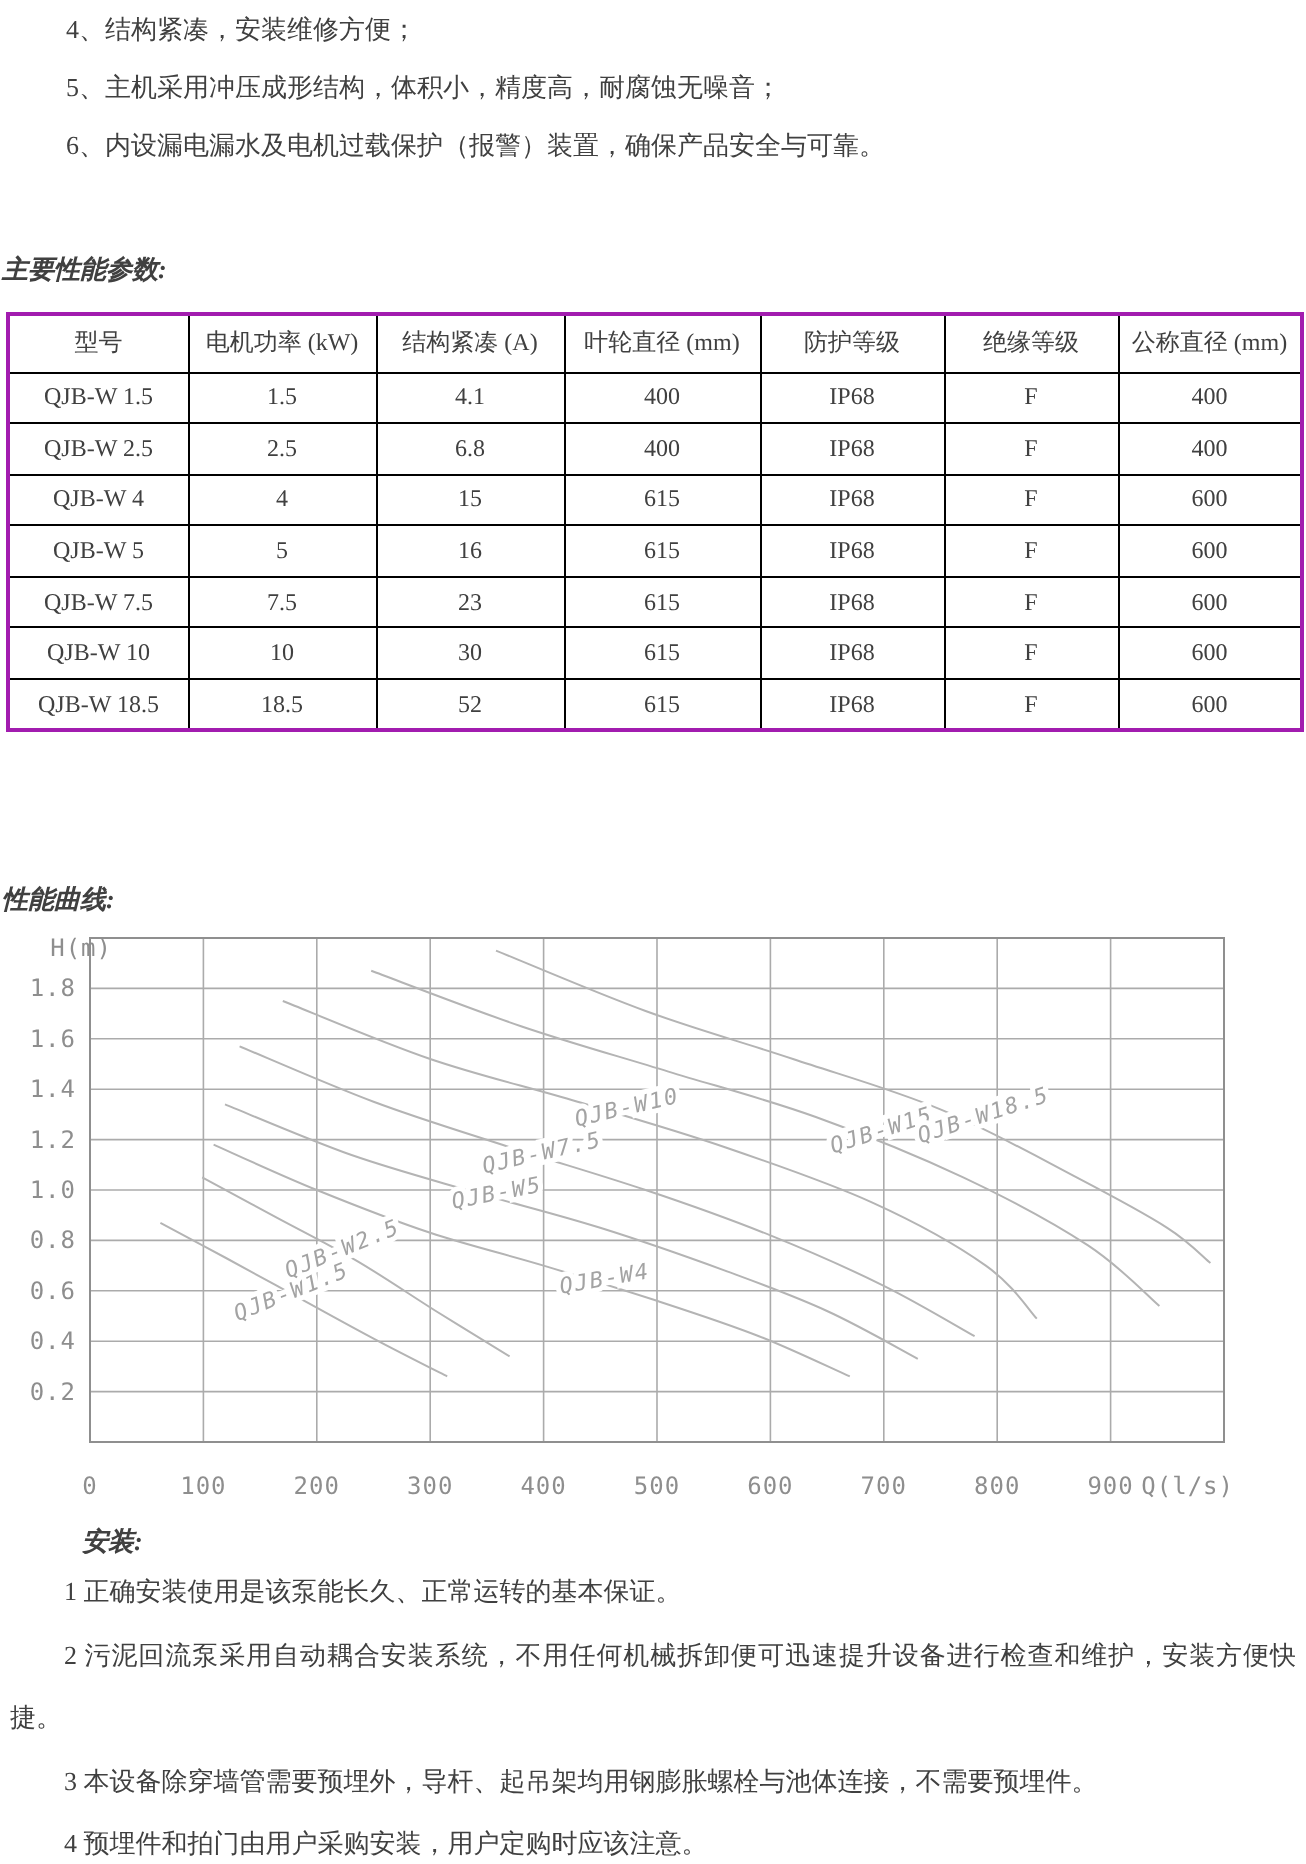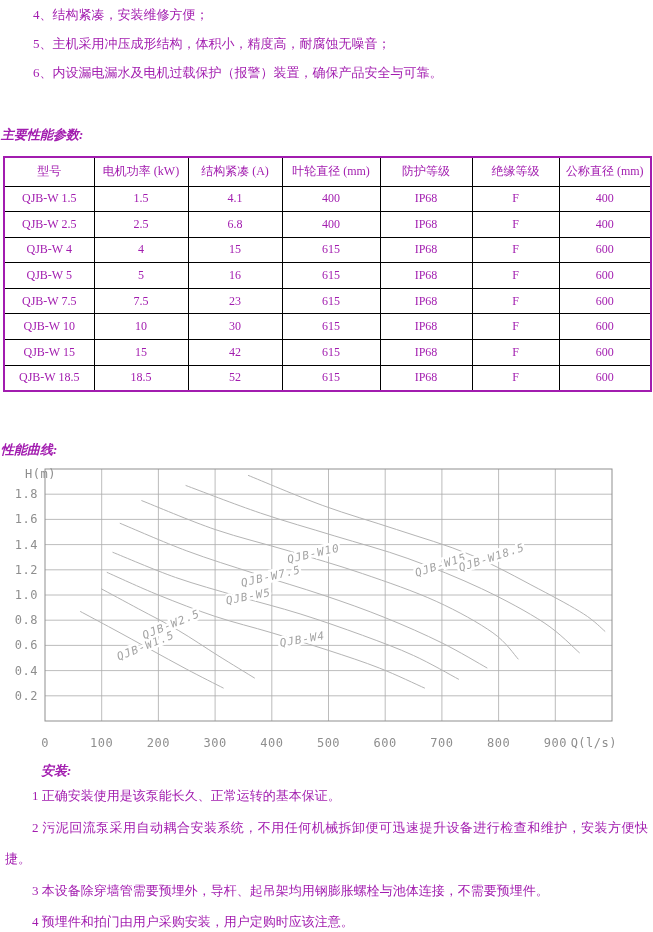--- a/index.html
+++ b/index.html
@@ -1,18 +1,18 @@
 <!DOCTYPE html>
 <html lang="zh"><head>
 <meta charset="utf-8">
 <title>QJB-W 产品资料</title>
 <style>
   html,body{margin:0;padding:0;background:#fff;}
   .page{position:relative;width:653px;height:932px;background:#ffffff;overflow:hidden;
-        font-family:"Liberation Serif","DejaVu Serif",serif;color:#a21caf;}
+        font-family:"Liberation Serif","DejaVu Serif",serif;color:#404040;}
   
   .intro{position:absolute;top:0;left:0;width:648px;}
   .intro p{margin:0;padding-left:33px;font-size:13px;line-height:29px;}
   
   .sec{position:absolute;left:1px;margin:0;font-size:13px;font-weight:bold;font-style:italic;}
   #params-heading{top:126px;}
   #curves-heading{top:441px;}
   #install-heading{top:762px;margin-left:40px;}
   
   #spec-table{position:absolute;top:156px;left:3px;width:647px;border-collapse:collapse;
@@ -111,29 +111,20 @@
           <td>23</td>
           <td>615</td>
           <td>IP68</td>
           <td>F</td>
           <td>600</td>
         </tr>
         <tr>
           <td>QJB-W 10</td>
           <td>10</td>
           <td>30</td>
-          <td>615</td>
-          <td>IP68</td>
-          <td>F</td>
-          <td>600</td>
-        </tr>
-        <tr>
-          <td>QJB-W 15</td>
-          <td>15</td>
-          <td>42</td>
           <td>615</td>
           <td>IP68</td>
           <td>F</td>
           <td>600</td>
         </tr>
         <tr>
           <td>QJB-W 18.5</td>
           <td>18.5</td>
           <td>52</td>
           <td>615</td>

